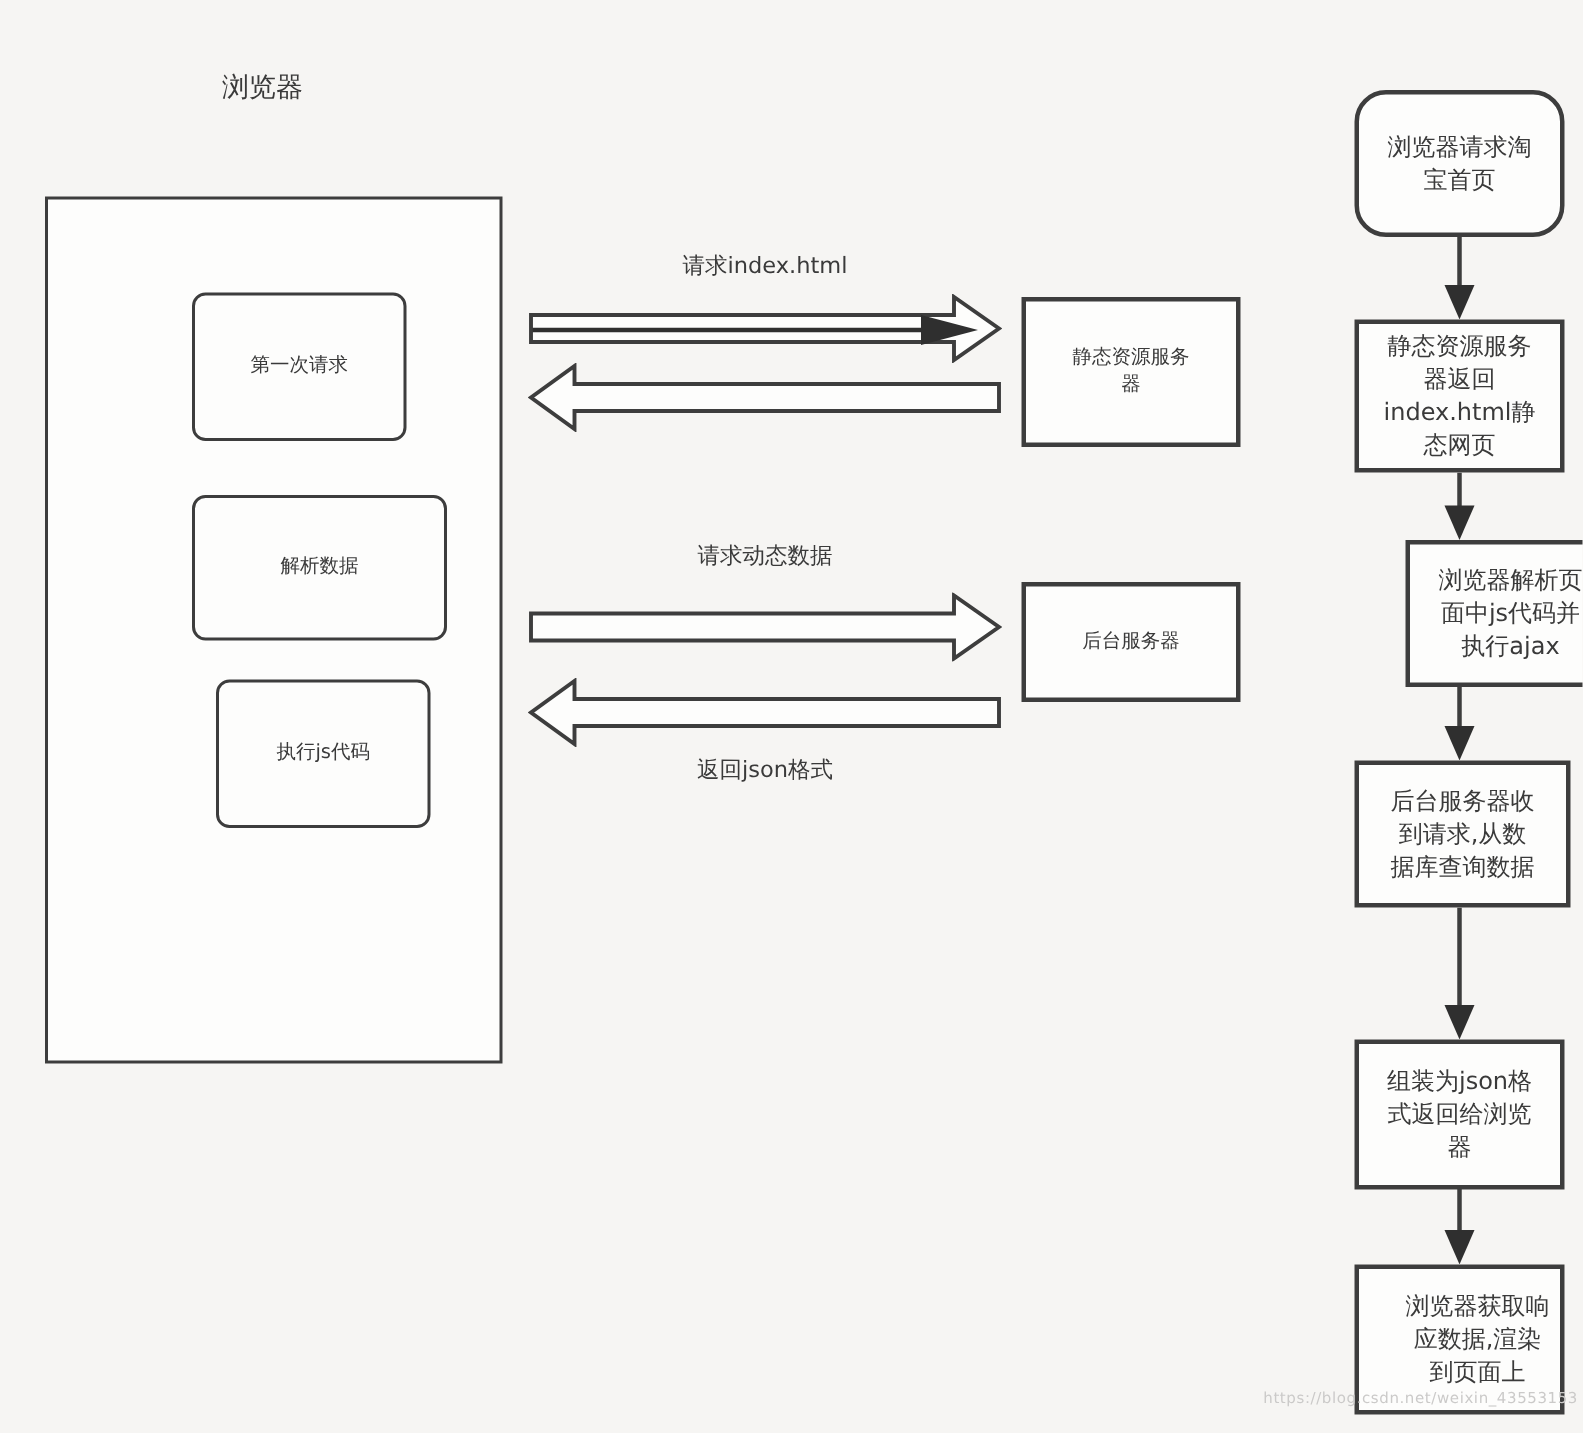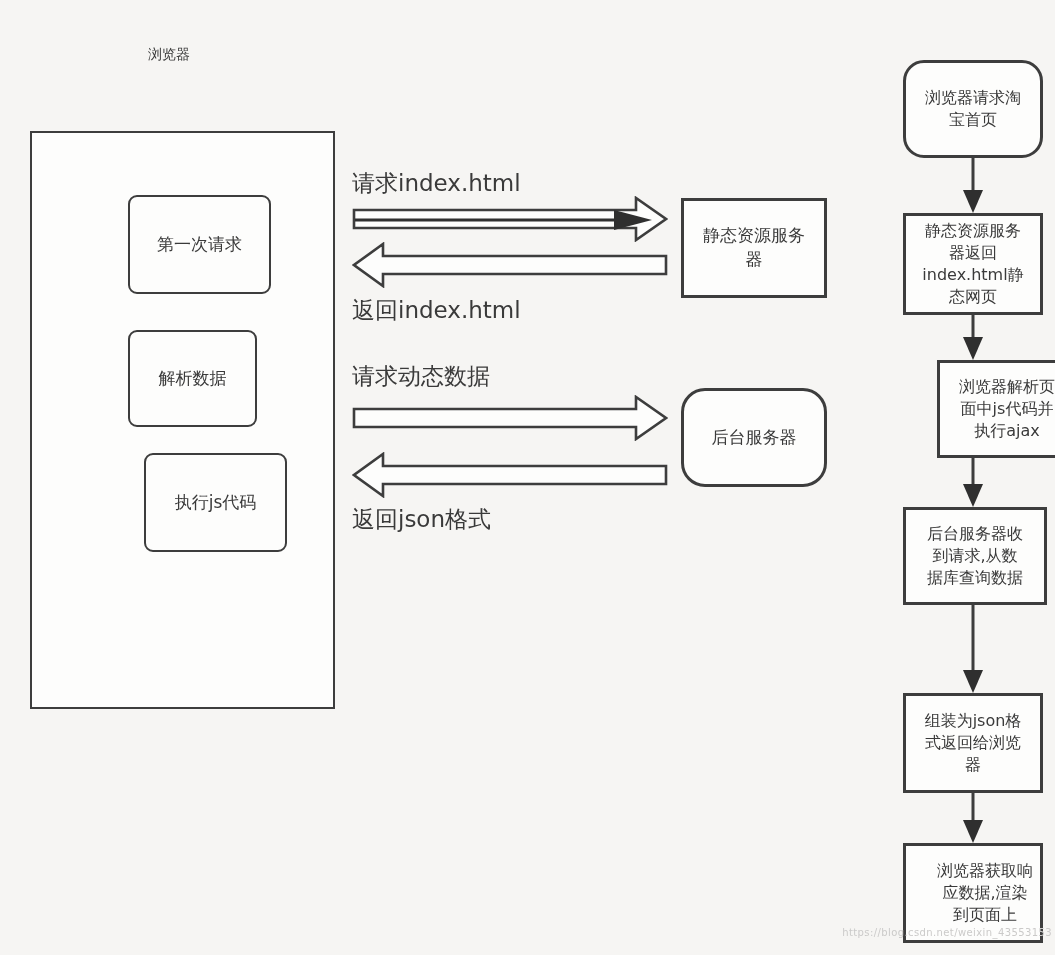--- a/index.html
+++ b/index.html
@@ -18,37 +18,38 @@
   .abs { position: absolute; }
   .box {
     position: absolute;
     background: var(--box_fill, #fdfdfc);
     border: 2px solid var(--line, #3d3d3d);
     box-sizing: border-box;
     display: flex;
     align-items: center;
     justify-content: center;
     text-align: center;
-    font-size: 17px;
+    font-size: 13px;
     line-height: 1.4;
   }
   .rounded { border-radius: 9px; }
   .thick { border-width: 3px; }
   .prel { white-space: pre-line; }
   .lbl {
     position: absolute;
-    font-size: 23px;
+    text-align: center;
+    font-size: 15px;
     width: 316px;
   }
   .flowbox { font-size: 16px; line-height: 1.38; }
   .title {
     position: absolute;
     left: 148px;
     top: 46px;
-    font-size: 14px;
+    font-size: 18px;
   }
   .watermark {
     position: absolute;
     top: 927px;
     right: 3px;
     font-size: 10px;
     color: var(--watermark, #cbcac9);
     z-index: 6;
     letter-spacing: 0.4px;
   }
@@ -75,21 +76,21 @@
 
 <div class="canvas">
 
   <div class="title">浏览器</div>
 
   <div class="box" style="left:30px; top:131px; width:305px; height:578px;"></div>
 
   <div class="box rounded" style="left:128px; top:195px; width:143px; height:99px; z-index:2;">
     <span>第一次请求</span>
   </div>
-  <div class="box rounded" style="left:128px; top:330px; width:129px; height:97px; z-index:2;">
+  <div class="box rounded" style="left:128px; top:330px; width:170px; height:97px; z-index:2;">
     <span>解析数据</span>
   </div>
   <div class="box rounded" style="left:128px; top:453px; width:143px; height:99px; z-index:2;margin-left:16px;">
     <span>执行js代码</span>
   </div>
 
   <div class="lbl" style="left:352px; top:168px;">请求index.html</div>
 
   <span class="abs" style="left:352px; top:196px;">
     <svg class="blockarrow" width="316" height="46" viewBox="0 0 316 46">
@@ -98,21 +99,20 @@
       <polygon points="262,14 262,34 300,24"></polygon>
     </svg>
   </span>
 
   <span class="abs" style="left:352px; top:242px;">
     <svg class="blockarrow" width="316" height="46" viewBox="0 0 316 46">
       <path d="M314 14 L31 14 L31 2 L2 23 L31 44 L31 32 L314 32 Z"></path>
     </svg>
   </span>
 
-  <div class="lbl" style="left:352px; top:295px;">返回index.html</div>
 
   <div class="lbl" style="left:352px; top:361px;">请求动态数据</div>
 
   <span class="abs" style="left:352px; top:395px;">
     <svg class="blockarrow" width="316" height="46" viewBox="0 0 316 46">
       <path d="M2 14 L284 14 L284 2 L314 23 L284 44 L284 32 L2 32 Z"></path>
     </svg>
   </span>
 
   <span class="abs" style="left:352px; top:452px;">
@@ -120,21 +120,21 @@
       <path d="M314 14 L31 14 L31 2 L2 23 L31 44 L31 32 L314 32 Z"></path>
     </svg>
   </span>
 
   <div class="lbl" style="left:352px; top:504px;">返回json格式</div>
 
   <div class="box thick prel" style="left:681px; top:198px; width:146px; height:100px;">
     <span class="prel">静态资源服务
 器</span>
   </div>
-  <div class="box thick" style="left:681px; top:388px; width:146px; height:99px;border-radius:24px;">
+  <div class="box thick" style="left:681px; top:388px; width:146px; height:80px;">
     <span>后台服务器</span>
   </div>
 
   <div class="box thick flowbox prel" style="left:903px; top:60px; width:140px; height:98px;border-radius:21px;">
     <span class="prel">浏览器请求淘
 宝首页</span>
   </div>
 
   <span class="abs" style="left:960px; top:158px;">
     <svg class="downarrow" width="26" height="55" viewBox="0 0 26 55">

